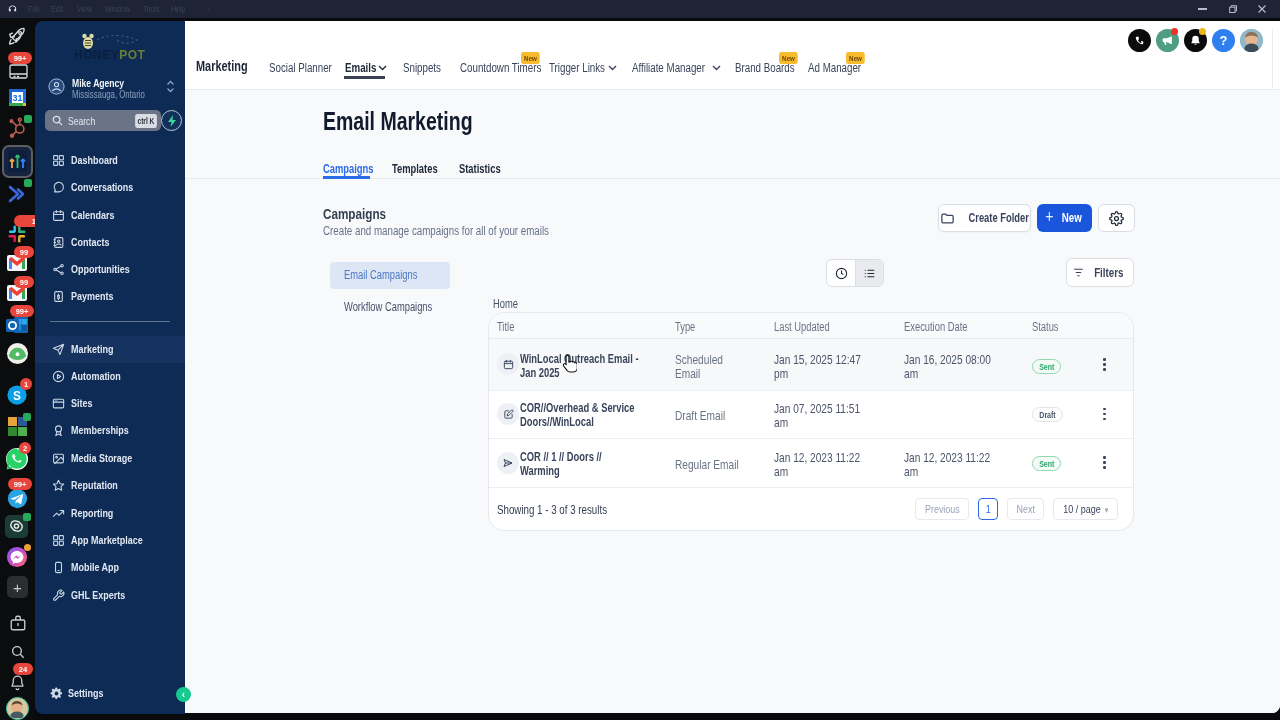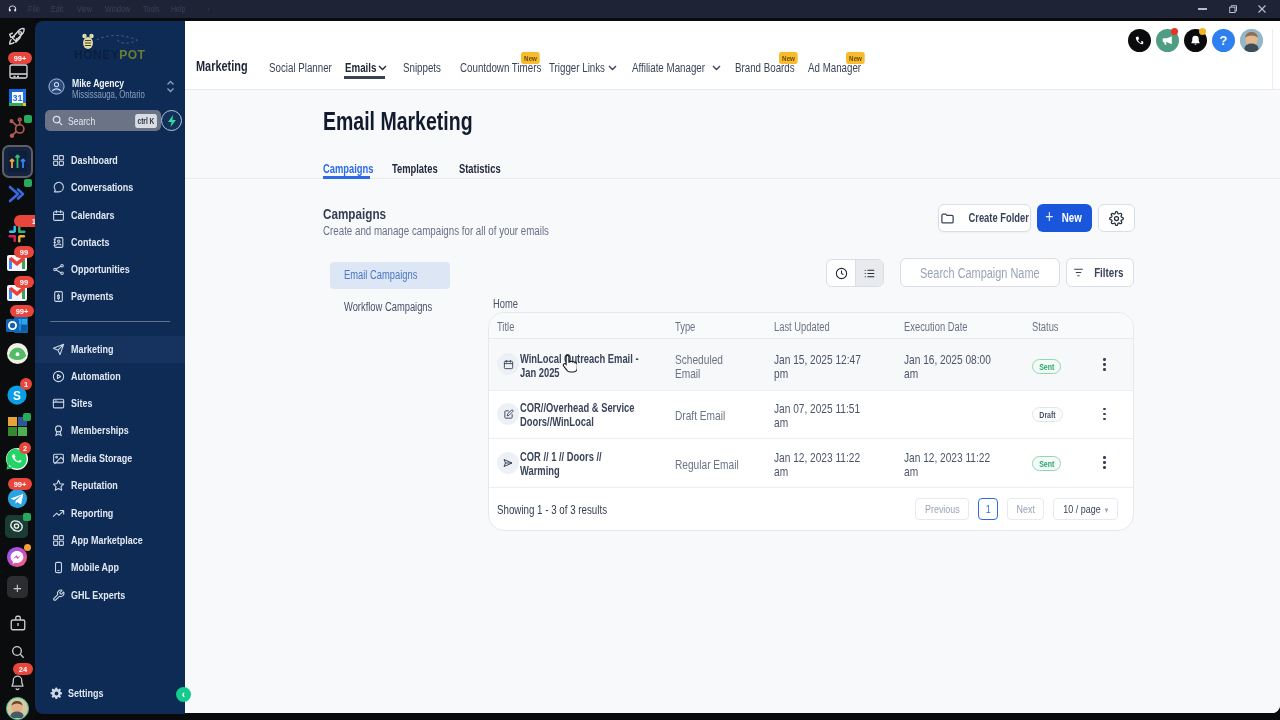--- a/index.html
+++ b/index.html
@@ -407,27 +407,20 @@
             <circle cx="12" cy="12" r="9.5"></circle>
             <path d="M12 6.5V12l3.5 2"></path>
           </svg>
         </div>
       <div class="f" style="width:50%;background:#e9eaee;border-left:1px solid #d9dde4;justify-content:center">
           <svg width="13" height="13" viewBox="0 0 24 24" fill="none" stroke="#232a38" stroke-width="2">
             <path stroke-linecap="round" d="M4 6h.3M4 12h.3M4 18h.3M9 6h11M9 12h11M9 18h11"></path>
           </svg>
         </div>
     </div>
-    <div class="a f" style="left:715px;top:168px;width:160px;height:29px;background:#fff;border:1px solid #d9dde4;border-radius:6px;padding:0 9px">
-      <svg width="12" height="12" viewBox="0 0 12 12">
-          <circle cx="5" cy="5" r="3.6" fill="none" stroke="#757f94" stroke-width="1.3"></circle>
-          <path d="M8 8l3 3" stroke="#757f94" stroke-width="1.3"></path>
-        </svg>
-      <span class="m" style="font-size:14px;color:#9aa3b5;margin-left:10px;transform-origin:0 50%">Search Campaign Name</span>
-    </div>
     <div class="a f" style="left:881px;top:168px;width:68px;height:29px;background:#fff;border:1px solid #d9dde4;border-radius:6px;justify-content:center">
       <svg width="13" height="13" viewBox="0 0 24 24" fill="none" stroke="#39445a" stroke-width="2">
           <path d="M4 6h16M7 12h10M10 18h4"></path>
         </svg>
       <span class="m" style="font-size:12.5px;font-weight:bold;color:#39445a;margin-left:5px">Filters</span>
     </div>
 
     <div class="a n" style="left:308px;top:207px;font-size:12px;color:#4a5468">Home</div>
     <div class="a" style="left:303px;top:222px;width:646px;height:219px;background:#fff;border:1px solid #e5e8ed;border-radius:16px;overflow:hidden">
     <div class="a" style="left:0;top:0;width:644px;height:26px;background:#f9fafb;border-bottom:1px solid #e8eaee"></div>

